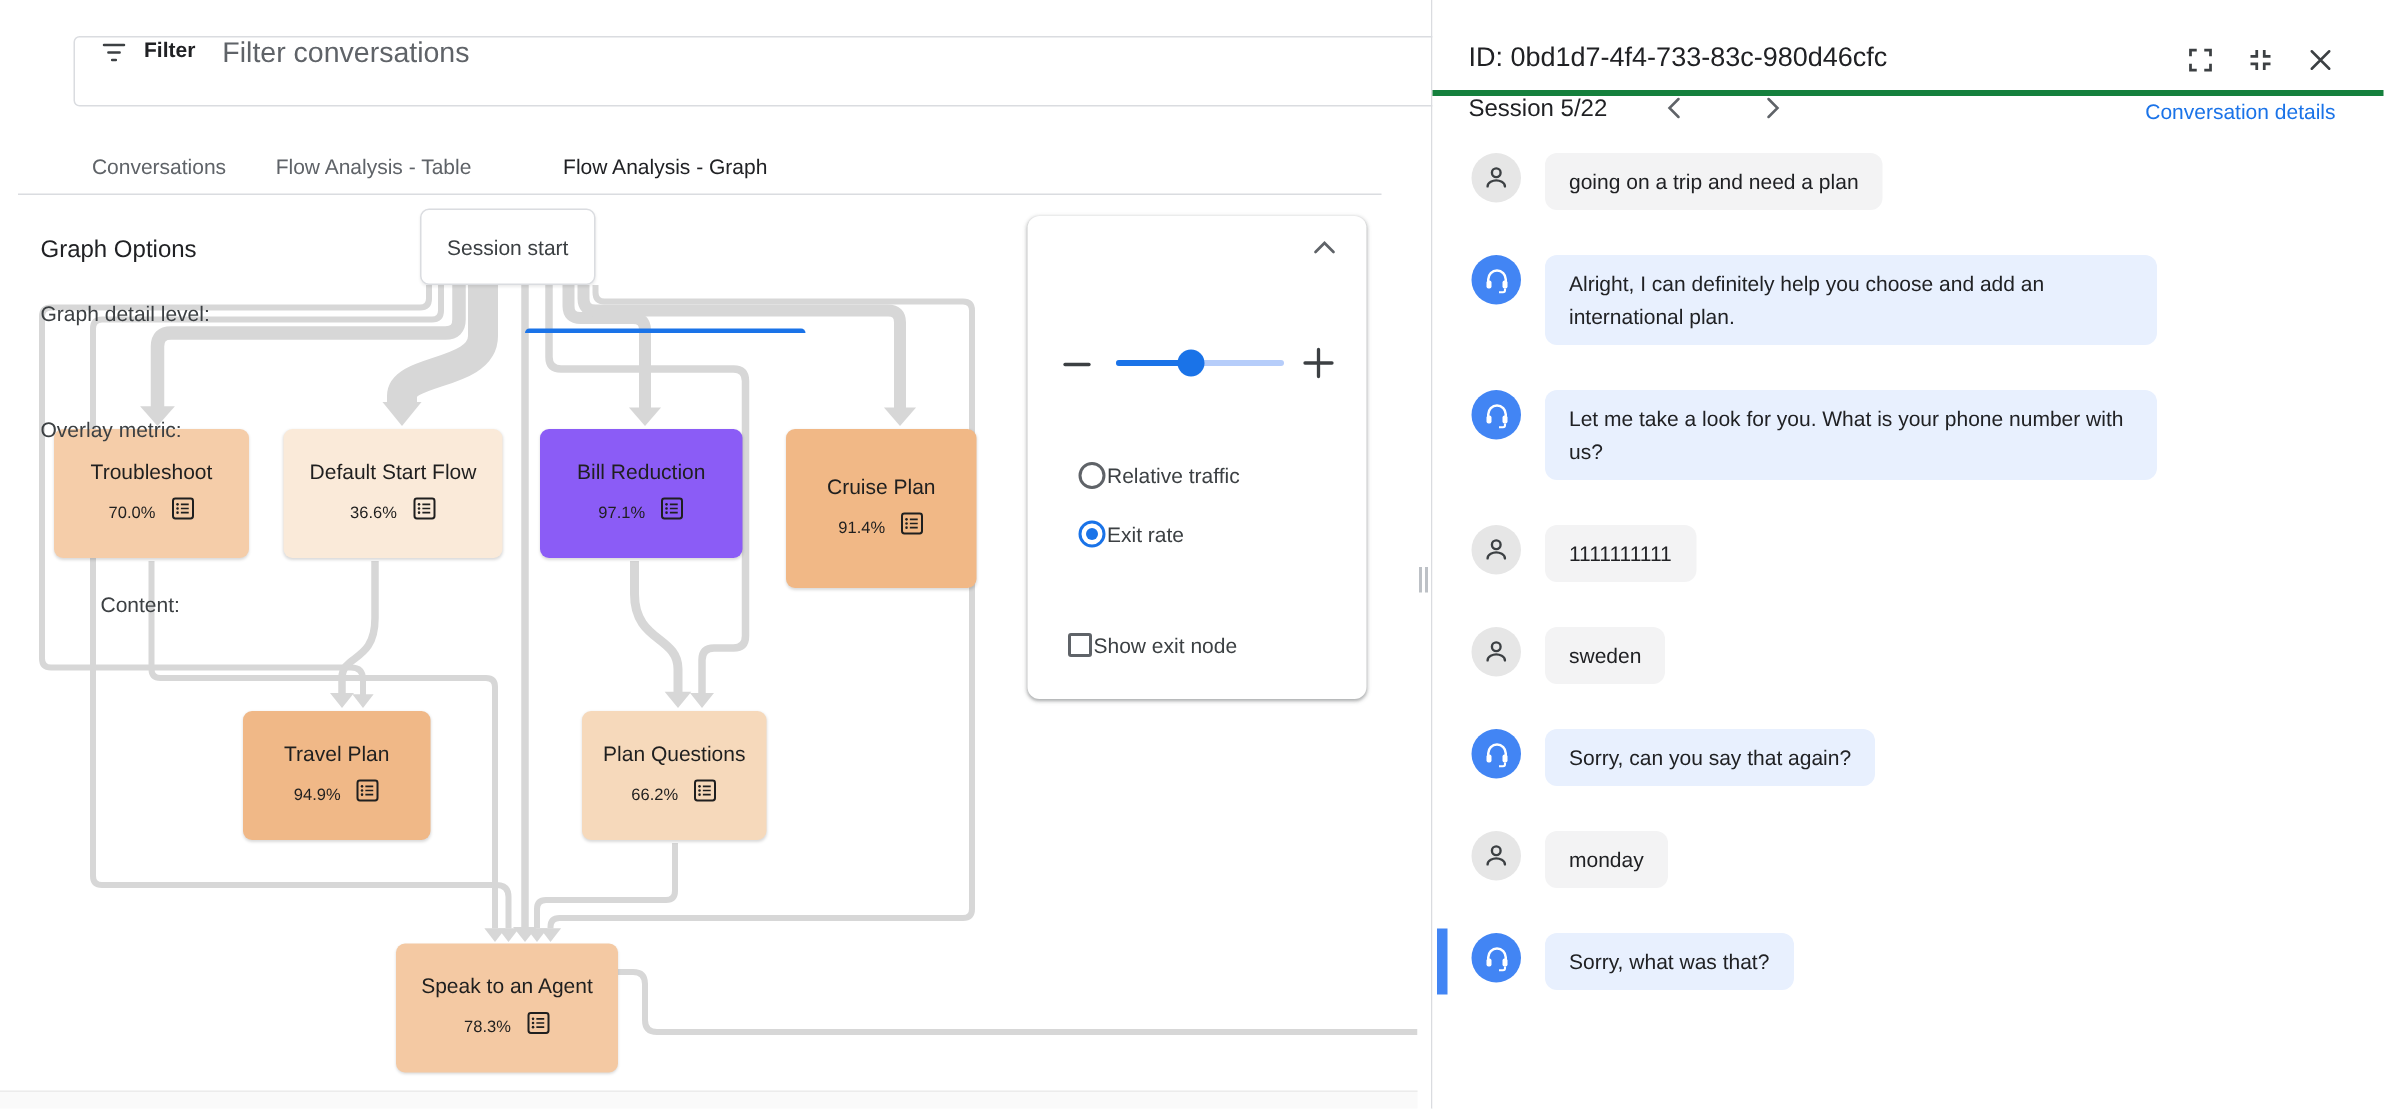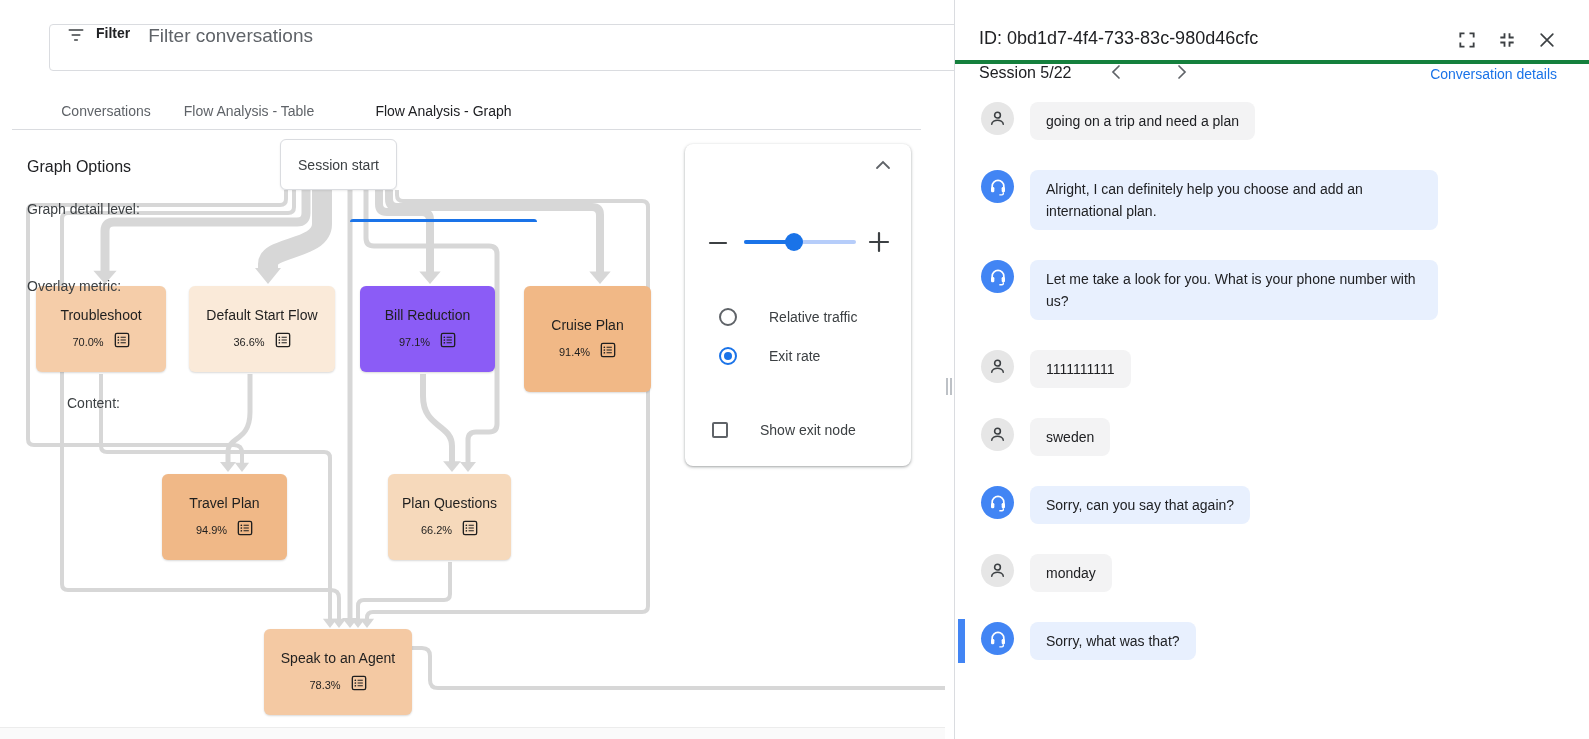--- a/index.html
+++ b/index.html
@@ -35,21 +35,21 @@
     display:flex; align-items:center; justify-content:center; font-size:14px; color:#3c4043; }
 
   
   #graph-options { position:absolute; left:685px; top:144px; width:226px; height:322px; background:#fff;
     border-radius:8px; box-shadow:0 1px 2px rgba(60,64,67,.3), 0 1px 3px 1px rgba(60,64,67,.15); z-index:5; }
   #go-title { position:absolute; left:27px; top:158px; font-size:16px; color:#202124; z-index:6; }
   #go-collapse { position:absolute; left:875px; top:158px; width:16px; height:14px; z-index:6; cursor:pointer; }
   #go-detail-label { position:absolute; left:27px; top:201px; font-size:14px; color:#3c4043; z-index:6; }
   #go-overlay-label { position:absolute; left:27px; top:278px; font-size:14px; color:#3c4043; z-index:6; }
   #go-content-label { position:absolute; left:27px; top:395px; font-size:14px; color:#3c4043; z-index:6;padding-left:40px; }
-  .go-item-abs { position:absolute; z-index:6; display:flex; align-items:center; gap:32px; font-size:14px; color:#3c4043;text-align:center; }
+  .go-item-abs { position:absolute; z-index:6; display:flex; align-items:center; gap:1px; font-size:14px; color:#3c4043;text-align:center; }
   .radio-outer { width:18px; height:18px; border-radius:50%; border:2px solid #5f6368; position:relative; flex:0 0 auto; }
   .radio-outer.sel { border-color:#1a73e8; }
   .radio-outer.sel::after { content:""; position:absolute; left:3px; top:3px; width:8px; height:8px;
     border-radius:50%; background:#1a73e8; }
   .cb-box { width:16px; height:16px; border:2px solid #5f6368; border-radius:2px; flex:0 0 auto; }
   #minus-btn { position:absolute; left:708px; top:234px; width:20px; height:18px; z-index:6; cursor:pointer; }
   #plus-btn  { position:absolute; left:868px; top:230px; width:22px; height:24px; z-index:6; cursor:pointer; }
   #slider-track { position:absolute; left:744px; top:240px; width:112px; height:4px; border-radius:2px;
     background:#b6cdfa; z-index:6; }
   #slider-fill { position:absolute; left:0; top:0; height:4px; border-radius:2px; background:#1a73e8; }

